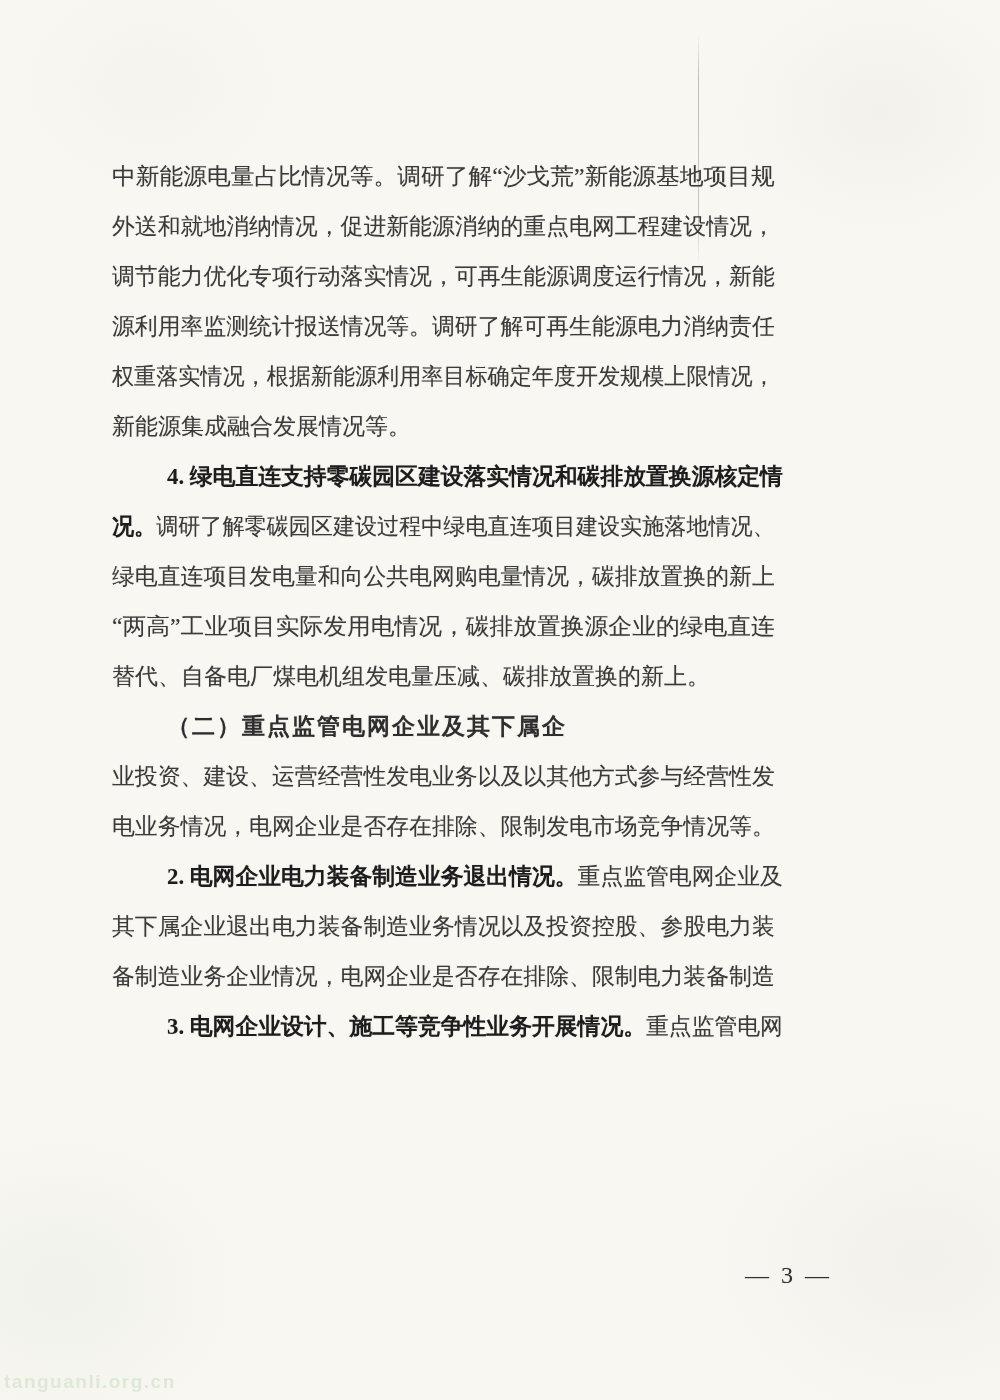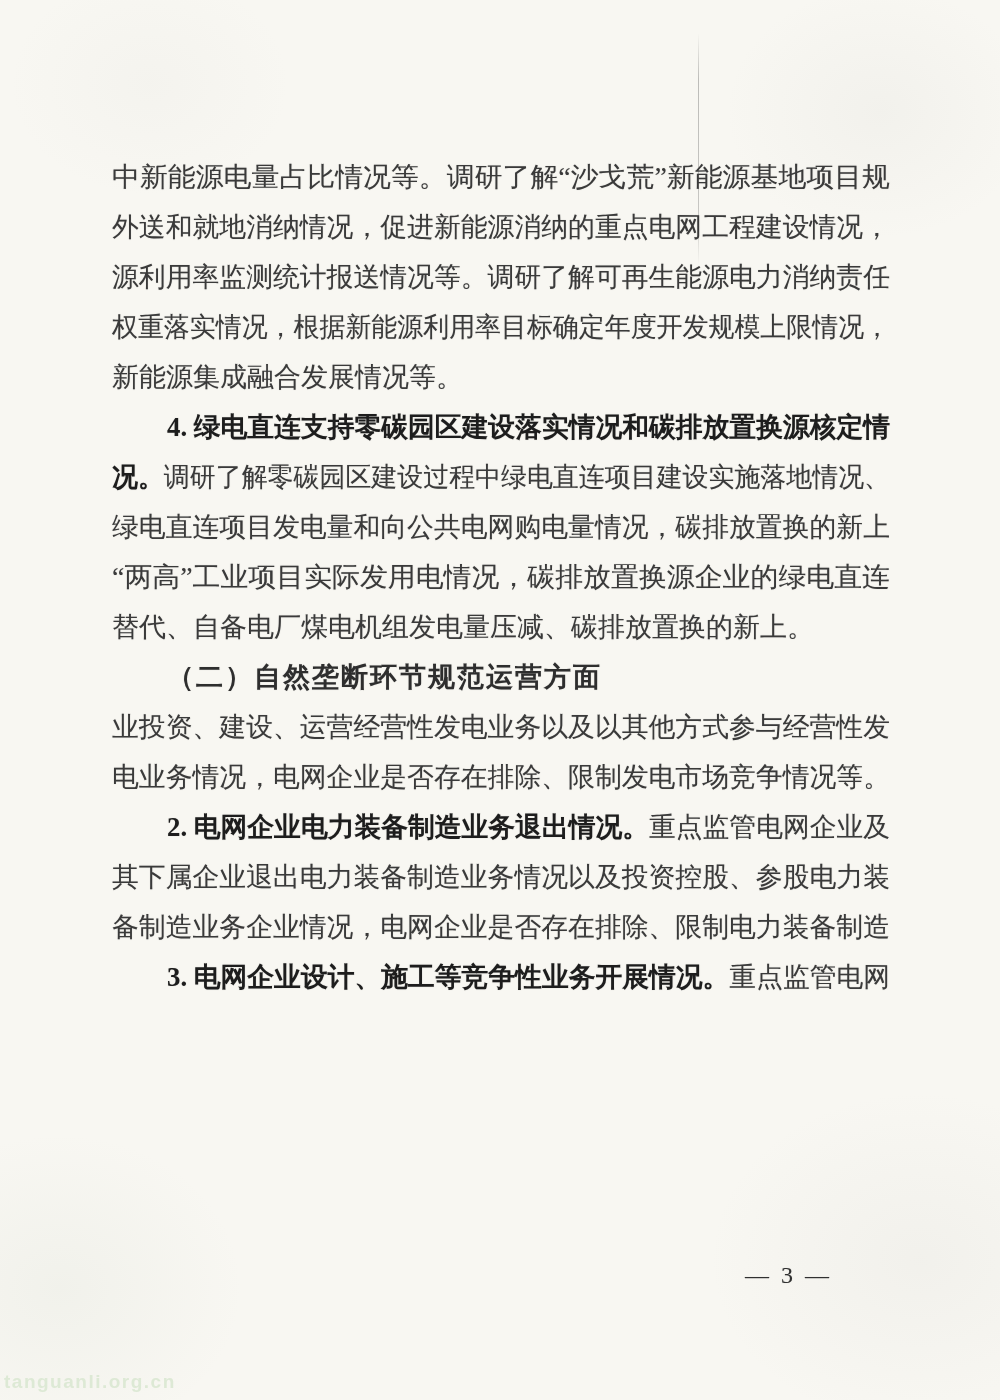--- a/index.html
+++ b/index.html
@@ -39,21 +39,21 @@
   }
   .doc {
     position: absolute;
     left: 112px;
     top: 152px;
     width: 778px;
   }
   .line {
     height: 50px;
     line-height: 50px;
-    font-size: 27px;
+    font-size: 23px;
     color: #3a3a3a;
     white-space: nowrap;
     text-shadow: 0 0 1px rgba(90,90,90,0.35);
   }
   .line.indent { padding-left: 55px; }
   .line .inner {
     display: inline-block;
     white-space: nowrap;
     transform-origin: 0 50%;
   }
@@ -87,29 +87,30 @@
 </style>
 </head>
 <body>
 
 <div class="scan-noise"></div>
 <div class="fold-line"></div>
 
 <div class="doc">
     <div class="line"><span class="inner" style="transform: scaleX(1.0332);"><span class="n">中新能源电量占比情况等。调研了解“沙戈荒”新能源基地项目规</span></span></div>
     <div class="line"><span class="inner" style="transform: scaleX(0.9936);"><span class="n">外送和就地消纳情况，促进新能源消纳的重点电网工程建设情况，</span></span></div>
+    <div class="line"><span class="inner" style="transform: scaleX(0.9936);"><span class="n">调节能力优化专项行动落实情况，可再生能源调度运行情况，新能</span></span></div>
     <div class="line"><span class="inner" style="transform: scaleX(0.9936);"><span class="n">源利用率监测统计报送情况等。调研了解可再生能源电力消纳责任</span></span></div>
     <div class="line"><span class="inner" style="transform: scaleX(0.9605);"><span class="n">权重落实情况，根据新能源利用率目标确定年度开发规模上限情况，</span></span></div>
     <div class="line"><span class="inner"><span class="n">新能源集成融合发展情况等。</span></span></div>
     <div class="line indent"><span class="inner" style="transform: scaleX(0.9918);"><span class="b">4. 绿电直连支持零碳园区建设落实情况和碳排放置换源核定情</span></span></div>
     <div class="line"><span class="inner" style="transform: scaleX(0.9605);"><span class="b">况。</span><span class="n">调研了解零碳园区建设过程中绿电直连项目建设实施落地情况、</span></span></div>
     <div class="line"><span class="inner" style="transform: scaleX(0.9936);"><span class="n">绿电直连项目发电量和向公共电网购电量情况，碳排放置换的新上</span></span></div>
     <div class="line"><span class="inner" style="transform: scaleX(1.0332);"><span class="n">“两高”工业项目实际发用电情况，碳排放置换源企业的绿电直连</span></span></div>
     <div class="line"><span class="inner"><span class="n">替代、自备电厂煤电机组发电量压减、碳排放置换的新上。</span></span></div>
-    <div class="line indent kai"><span class="inner"><span class="n">（二）自然垄断环节规范运营方面</span></span></div>
+    <div class="line indent kai"><span class="inner"><span class="n">（二）重点监管电网企业及其下属企</span></span></div>
     <div class="line"><span class="inner" style="transform: scaleX(0.9936);"><span class="n">业投资、建设、运营经营性发电业务以及以其他方式参与经营性发</span></span></div>
     <div class="line"><span class="inner" style="transform: scaleX(0.9936);"><span class="n">电业务情况，电网企业是否存在排除、限制发电市场竞争情况等。</span></span></div>
     <div class="line indent"><span class="inner" style="transform: scaleX(0.9918);"><span class="b">2. 电网企业电力装备制造业务退出情况。</span><span class="n">重点监管电网企业及</span></span></div>
     <div class="line"><span class="inner" style="transform: scaleX(0.9936);"><span class="n">其下属企业退出电力装备制造业务情况以及投资控股、参股电力装</span></span></div>
     <div class="line"><span class="inner" style="transform: scaleX(0.9936);"><span class="n">备制造业务企业情况，电网企业是否存在排除、限制电力装备制造</span></span></div>
     <div class="line indent"><span class="inner" style="transform: scaleX(0.9918);"><span class="b">3. 电网企业设计、施工等竞争性业务开展情况。</span><span class="n">重点监管电网</span></span></div>
   </div>
 
 <div class="page-number">— 3 —</div>
 

